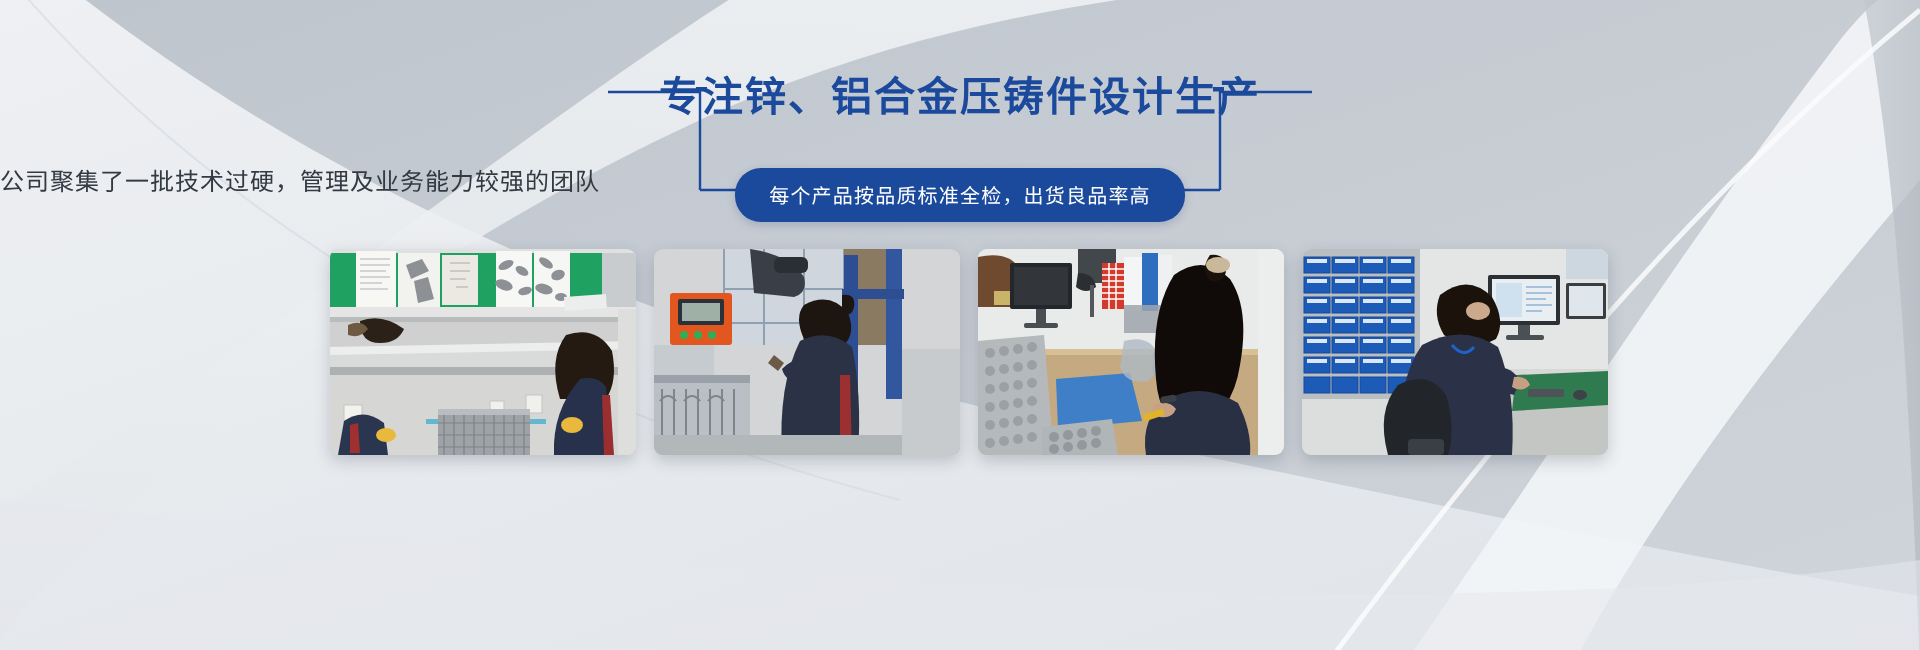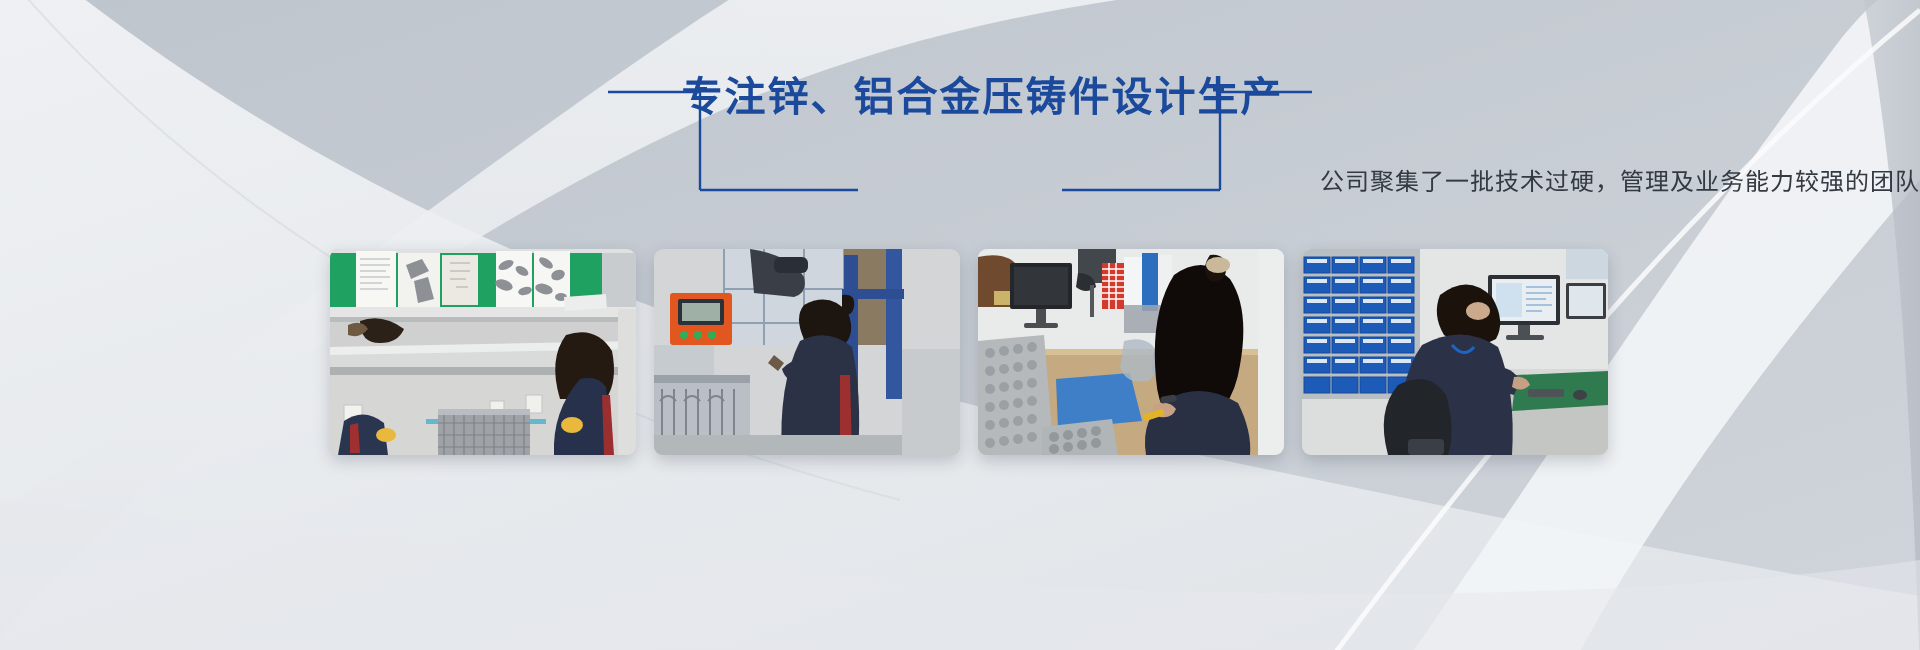--- a/index.html
+++ b/index.html
@@ -29,22 +29,21 @@
     inset: 0;
   }
 
   
   .headline-block {
     position: absolute;
     left: 0; right: 0;
     top: 46px;
     display: flex;
     flex-direction: column;
-    align-items: flex-end;
-    padding-left: 45px;
+    align-items: flex-start;
   }
 
   .title-row {
     position: relative;
     display: flex;
     align-items: center;
     justify-content: center;
     width: 100%;
   }
 
@@ -181,20 +180,23 @@
       </svg>
     </div>
 
     <div class="headline-block">
       <div class="title-row">
         <h1 class="title-text">专注锌、铝合金压铸件设计生产</h1>
       </div>
       <p class="subtitle-text">公司聚集了一批技术过硬，管理及业务能力较强的团队</p>
     </div>
 
+    <div class="pill-row">
+      <div class="pill">每个产品按品质标准全检，出货良品率高</div>
+    </div>
 
     <div class="photos">
 
       <div class="photo">
         <svg viewBox="0 0 306 206" preserveAspectRatio="none" aria-hidden="true">
           <rect width="306" height="206" fill="#dfe0e0"></rect>
 
           <rect x="0" y="4" width="272" height="58" fill="#1fa261"></rect>
           <rect x="272" y="4" width="34" height="60" fill="#c9ccce"></rect>
 

